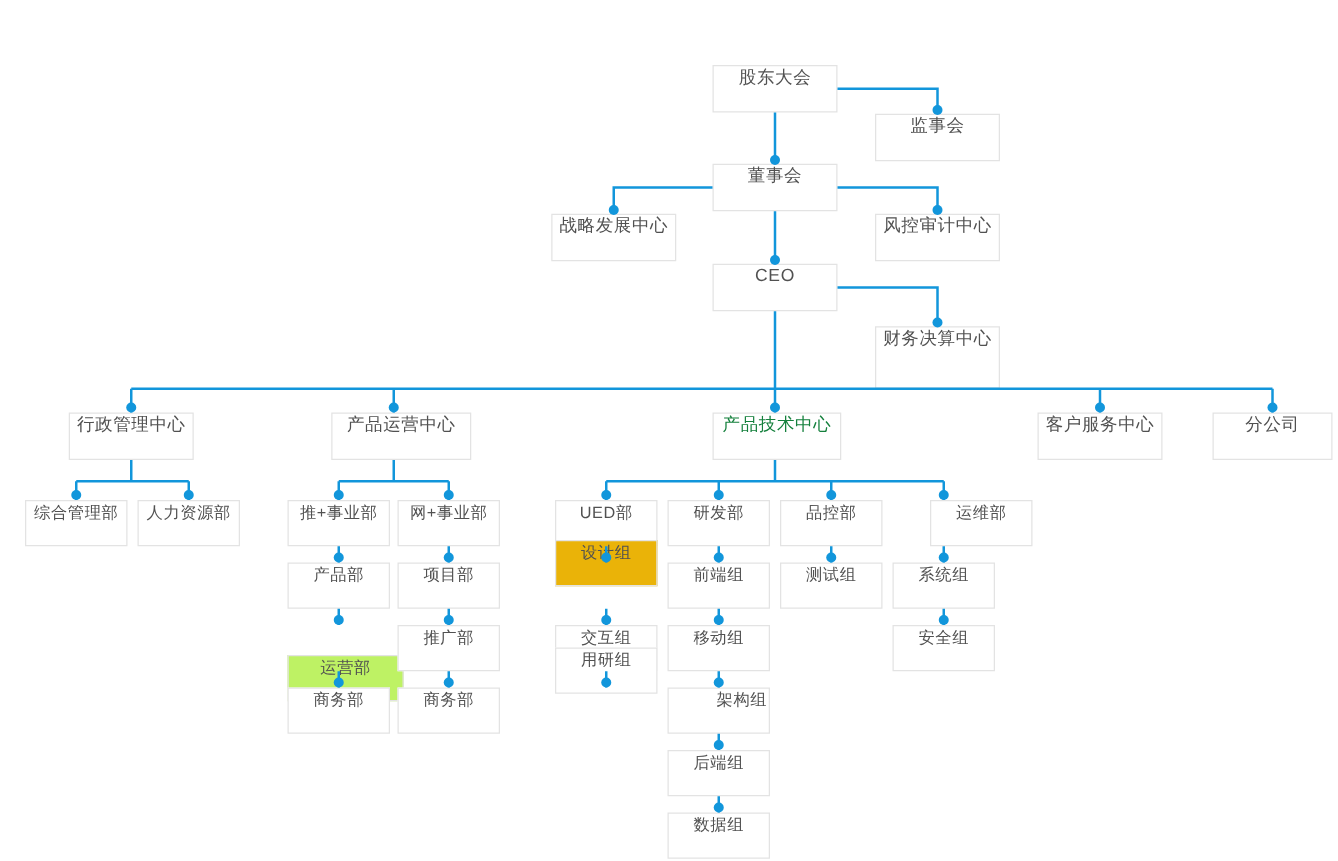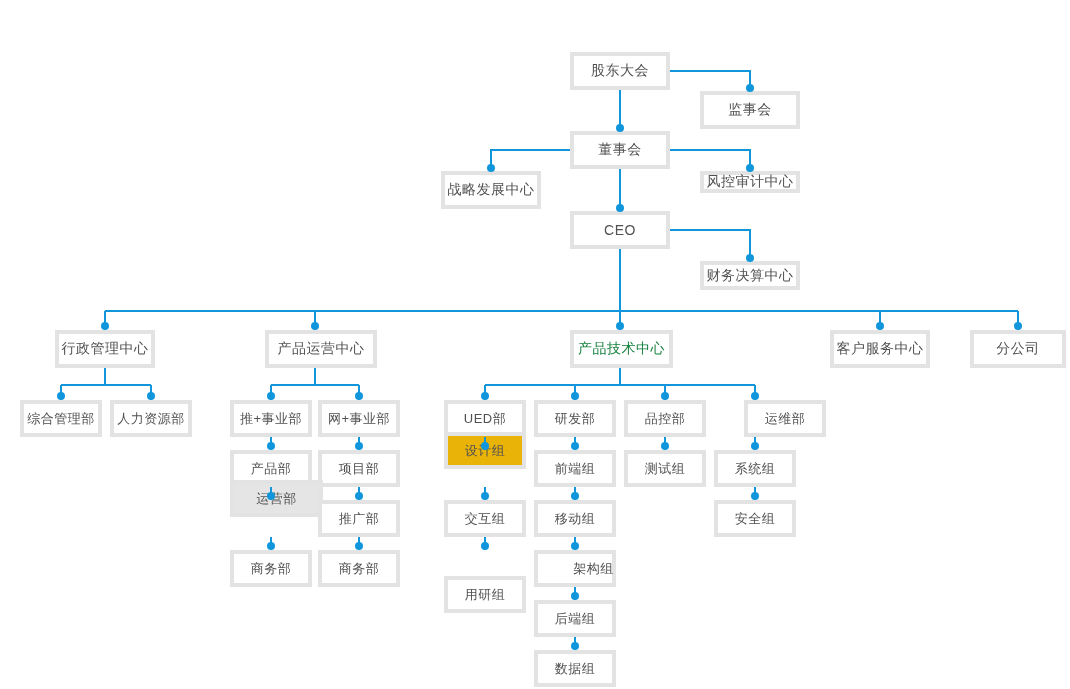--- a/index.html
+++ b/index.html
@@ -5,22 +5,22 @@
   html,body{margin:0;padding:0;}
   body{
     width:1070px;height:689px;overflow:hidden;
     background:#ffffff;
     font-family:"Liberation Sans","DejaVu Sans",sans-serif;
   }
   .stage{position:relative;width:1070px;height:689px;background:#ffffff;}
   #node-layer{position:absolute;left:0;top:0;width:100%;height:100%;}
   .node{
     position:absolute;box-sizing:border-box;
-    background:#ffffff;border:4px solid #0f766e;
-    display:flex;align-items:center;justify-content:center;
+    background:#ffffff;border:1px solid #0f766e;
+    display:flex;justify-content:center;
     color:#515151;font-size:13px;letter-spacing:0.5px;
     white-space:nowrap;
   }
   .node.wide{font-size:14px;}
   #connector-layer{
     position:absolute;left:0;top:0;
     pointer-events:none;
   }
 </style>
 </head>
@@ -33,27 +33,27 @@
       </div>
       <div class="node wide" style="left: 700px; top: 91px; width: 100px; height: 38px; border-color: rgb(227, 227, 227); background: rgb(255, 255, 255); color: rgb(81, 81, 81);">
         <span>监事会</span>
       </div>
       <div class="node wide" style="left: 570px; top: 131px; width: 100px; height: 38px; border-color: rgb(227, 227, 227); background: rgb(255, 255, 255); color: rgb(81, 81, 81);">
         <span>董事会</span>
       </div>
       <div class="node wide" style="left: 441px; top: 171px; width: 100px; height: 38px; border-color: rgb(227, 227, 227); background: rgb(255, 255, 255); color: rgb(81, 81, 81);">
         <span>战略发展中心</span>
       </div>
-      <div class="node wide" style="left: 700px; top: 171px; width: 100px; height: 22px; border-color: rgb(227, 227, 227); background: rgb(255, 255, 255); color: rgb(81, 81, 81);">
+      <div class="node wide" style="left: 700px; top: 171px; width: 100px; height: 38px; border-color: rgb(227, 227, 227); background: rgb(255, 255, 255); color: rgb(81, 81, 81);">
         <span>风控审计中心</span>
       </div>
       <div class="node wide" style="left: 570px; top: 211px; width: 100px; height: 38px; border-color: rgb(227, 227, 227); background: rgb(255, 255, 255); color: rgb(81, 81, 81);">
         <span>CEO</span>
       </div>
-      <div class="node wide" style="left: 700px; top: 261px; width: 100px; height: 29px; border-color: rgb(227, 227, 227); background: rgb(255, 255, 255); color: rgb(81, 81, 81);">
+      <div class="node wide" style="left: 700px; top: 261px; width: 100px; height: 50px; border-color: rgb(227, 227, 227); background: rgb(255, 255, 255); color: rgb(81, 81, 81);">
         <span>财务决算中心</span>
       </div>
       <div class="node wide" style="left: 55px; top: 330px; width: 100px; height: 38px; border-color: rgb(227, 227, 227); background: rgb(255, 255, 255); color: rgb(81, 81, 81);">
         <span>行政管理中心</span>
       </div>
       <div class="node wide" style="left: 265px; top: 330px; width: 112px; height: 38px; border-color: rgb(227, 227, 227); background: rgb(255, 255, 255); color: rgb(81, 81, 81);">
         <span>产品运营中心</span>
       </div>
       <div class="node wide" style="left: 570px; top: 330px; width: 103px; height: 38px; border-color: rgb(227, 227, 227); background: rgb(255, 255, 255); color: #15803d;">
         <span>产品技术中心</span>
@@ -75,21 +75,21 @@
       </div>
       <div class="node" style="left: 318px; top: 400px; width: 82px; height: 37px; border-color: rgb(227, 227, 227); background: rgb(255, 255, 255); color: rgb(81, 81, 81);">
         <span>网+事业部</span>
       </div>
       <div class="node" style="left: 230px; top: 450px; width: 82px; height: 37px; border-color: rgb(227, 227, 227); background: rgb(255, 255, 255); color: rgb(81, 81, 81);">
         <span>产品部</span>
       </div>
       <div class="node" style="left: 318px; top: 450px; width: 82px; height: 37px; border-color: rgb(227, 227, 227); background: rgb(255, 255, 255); color: rgb(81, 81, 81);">
         <span>项目部</span>
       </div>
-      <div class="node" style="left: 230px; top: 480px; width: 93px; height: 37px; border-color: rgb(227, 227, 227); background: #e5e5e5; color: rgb(81, 81, 81);">
+      <div class="node" style="left: 230px; top: 524px; width: 93px; height: 37px; border-color: rgb(227, 227, 227); background: #bef264; color: rgb(81, 81, 81);">
         <span>运营部</span>
       </div>
       <div class="node" style="left: 318px; top: 500px; width: 82px; height: 37px; border-color: rgb(227, 227, 227); background: rgb(255, 255, 255); color: rgb(81, 81, 81);">
         <span>推广部</span>
       </div>
       <div class="node" style="left: 230px; top: 550px; width: 82px; height: 37px; border-color: rgb(227, 227, 227); background: rgb(255, 255, 255); color: rgb(81, 81, 81);">
         <span>商务部</span>
       </div>
       <div class="node" style="left: 318px; top: 550px; width: 82px; height: 37px; border-color: rgb(227, 227, 227); background: rgb(255, 255, 255); color: rgb(81, 81, 81);">
         <span>商务部</span>
@@ -120,21 +120,21 @@
       </div>
       <div class="node" style="left: 444px; top: 500px; width: 82px; height: 37px; border-color: rgb(227, 227, 227); background: rgb(255, 255, 255); color: rgb(81, 81, 81);">
         <span>交互组</span>
       </div>
       <div class="node" style="left: 534px; top: 500px; width: 82px; height: 37px; border-color: rgb(227, 227, 227); background: rgb(255, 255, 255); color: rgb(81, 81, 81);">
         <span>移动组</span>
       </div>
       <div class="node" style="left: 714px; top: 500px; width: 82px; height: 37px; border-color: rgb(227, 227, 227); background: rgb(255, 255, 255); color: rgb(81, 81, 81);">
         <span>安全组</span>
       </div>
-      <div class="node" style="left: 444px; top: 576px; width: 82px; height: 37px; border-color: rgb(227, 227, 227); background: rgb(255, 255, 255); color: rgb(81, 81, 81);">
+      <div class="node" style="left: 444px; top: 518px; width: 82px; height: 37px; border-color: rgb(227, 227, 227); background: rgb(255, 255, 255); color: rgb(81, 81, 81);">
         <span>用研组</span>
       </div>
       <div class="node" style="left: 534px; top: 550px; width: 82px; height: 37px; border-color: rgb(227, 227, 227); background: rgb(255, 255, 255); color: rgb(81, 81, 81); padding-left: 37px;">
         <span>架构组</span>
       </div>
       <div class="node" style="left: 534px; top: 600px; width: 82px; height: 37px; border-color: rgb(227, 227, 227); background: rgb(255, 255, 255); color: rgb(81, 81, 81);">
         <span>后端组</span>
       </div>
       <div class="node" style="left: 534px; top: 650px; width: 82px; height: 37px; border-color: rgb(227, 227, 227); background: rgb(255, 255, 255); color: rgb(81, 81, 81);">
         <span>数据组</span>

